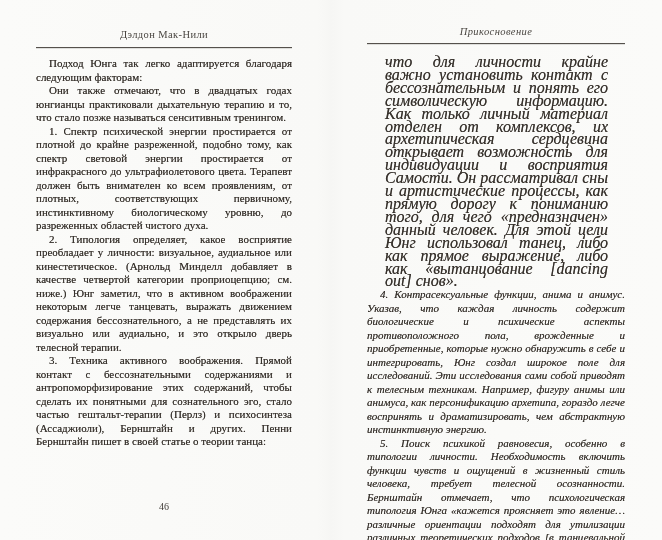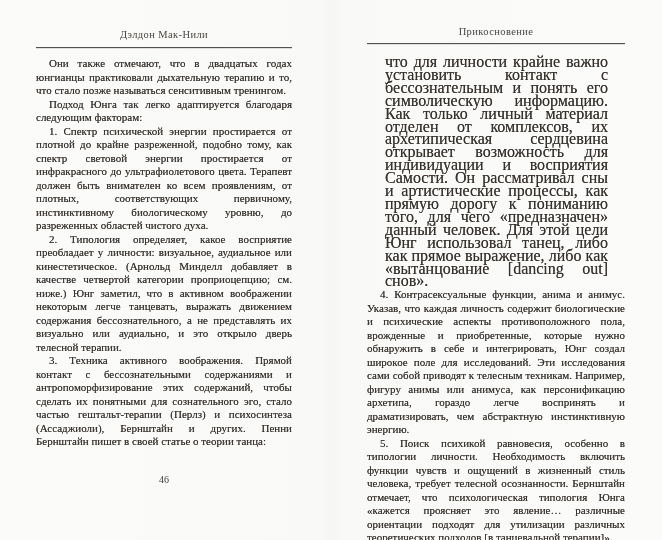--- a/index.html
+++ b/index.html
@@ -18,21 +18,21 @@
     position: absolute;
     inset: 0;
     padding-left: 48px;
   }
   .page {
     position: absolute;
     top: 0;
     height: 540px;
   }
   .page-left  { left: 36px;  width: 256px; }
-  .page-right { left: 367px; width: 258px; }
+  .page-right { left: 367px; width: 258px; font-style: italic; }
 
   .running-head {
     position: absolute;
     width: 100%;
     text-align: center;
     font-size: 10.5px;
     color: #4a4641;
     letter-spacing: 0.4px;
   }
   .page-left  .running-head { top: 29px; }
@@ -74,34 +74,34 @@
     text-indent: 0;
   }
 
   .folio {
     position: absolute;
     width: 100%;
     text-align: center;
     font-size: 10px;
     color: #403c38;
   }
-  .page-left  .folio { top: 474px; }
+  .page-left  .folio { top: 501px; }
   .page-right .folio { top: 507px; }
 </style>
 </head>
 <body>
 
 <div class="spread">
 
   <section class="page page-left">
     <div class="running-head">Дэлдон Мак-Нили</div>
     <div class="head-rule"></div>
     <div class="body-text" lang="ru">
+      <p>Подход Юнга так легко адаптируется благодаря следующим факторам:</p>
       <p>Они также отмечают, что в двадцатых годах юнгианцы практиковали дыхательную терапию и то, что стало позже называться сенситивным тренингом.</p>
-      <p>Подход Юнга так легко адаптируется благодаря следующим факторам:</p>
       <p>1. Спектр психической энергии простирается от плотной до крайне разреженной, подобно тому, как спектр световой энергии простирается от инфракрасного до ультрафиолетового цвета. Терапевт должен быть внимателен ко всем проявлениям, от плотных, соответствующих первичному, инстинктивному биологическому уровню, до разреженных областей чистого духа.</p>
       <p>2. Типология определяет, какое восприятие преобладает у личности: визуальное, аудиальное или кинестетическое. (Арнольд Минделл добавляет в качестве четвертой категории проприоцепцию; см. ниже.) Юнг заметил, что в активном воображении некоторым легче танцевать, выражать движением содержания бессознательного, а не представлять их визуально или аудиально, и это открыло дверь телесной терапии.</p>
       <p>3. Техника активного воображения. Прямой контакт с бессознательными содержаниями и антропоморфизирование этих содержаний, чтобы сделать их понятными для сознательного эго, стало частью гештальт-терапии (Перлз) и психосинтеза (Ассаджиоли), Бернштайн и других. Пенни Бернштайн пишет в своей статье о теории танца:</p>
     </div>
     <div class="folio">46</div>
   </section>
 
   <section class="page page-right">
     <div class="running-head">Прикосновение</div>
     <div class="head-rule"></div>

